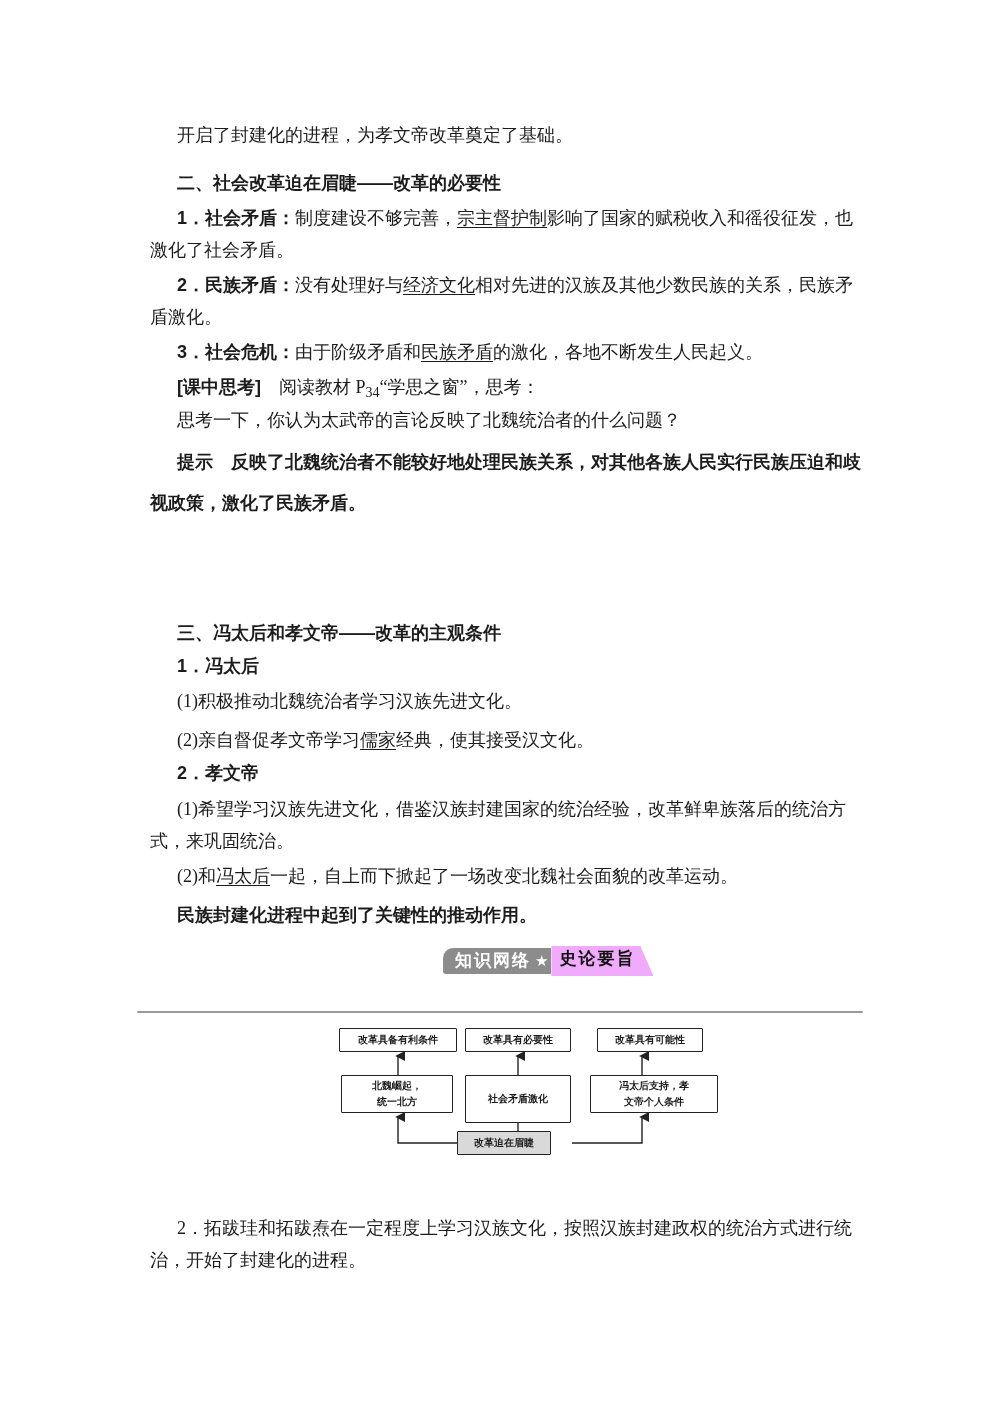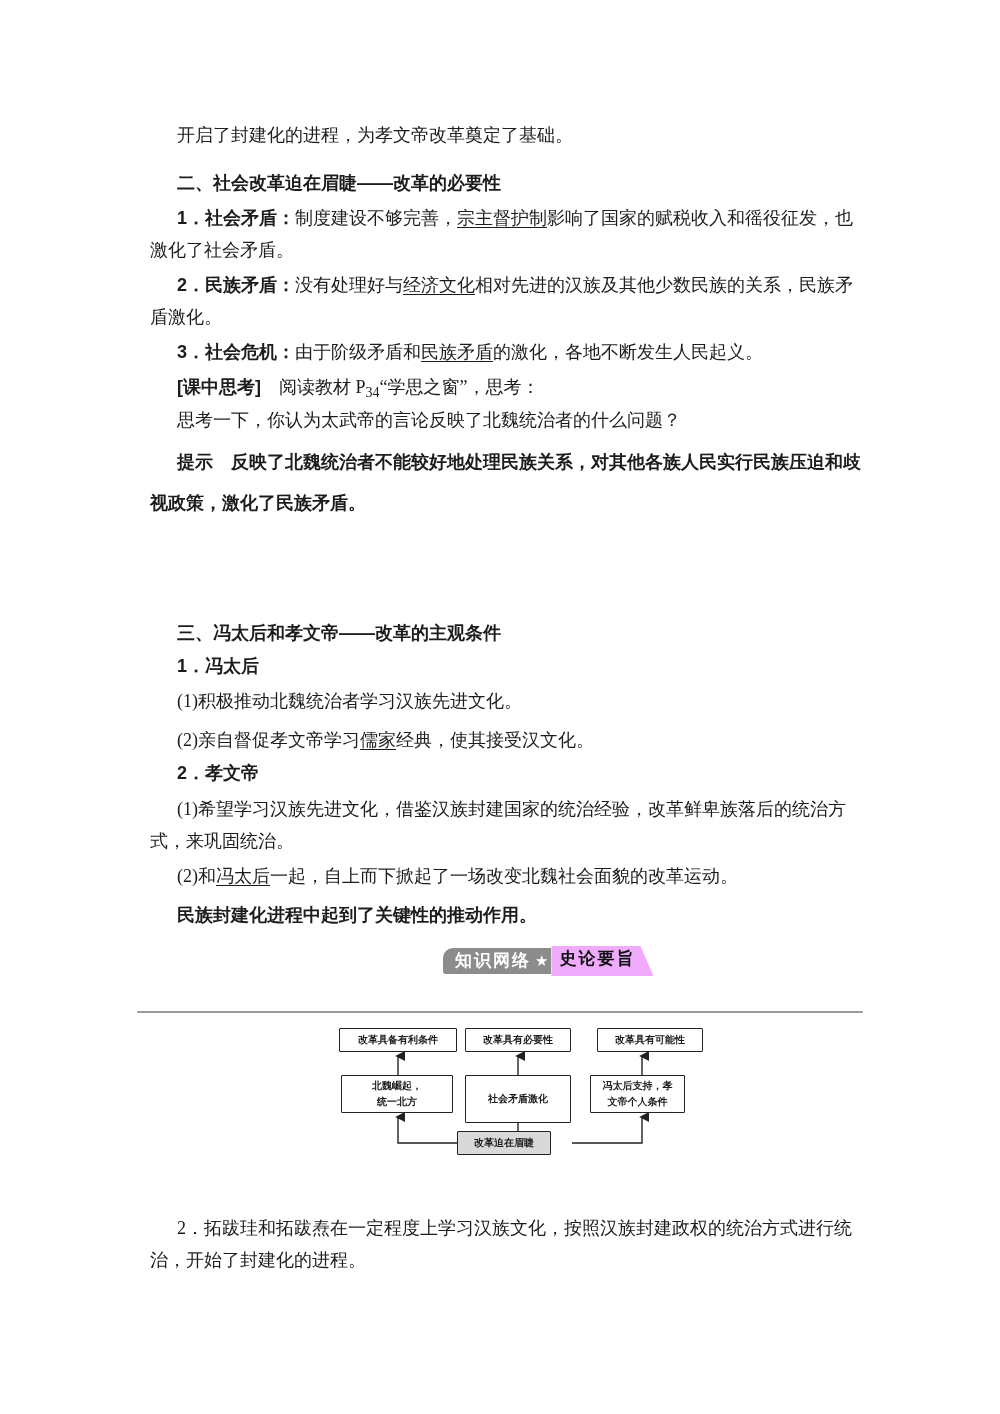--- a/index.html
+++ b/index.html
@@ -69,21 +69,21 @@
     display:flex;flex-direction:column;justify-content:center;align-items:center;
     font-size:10px;font-weight:bold;line-height:16px;
     text-align:center;
   }
   .dbox.gray{background:#d9d9d9;}
   .t1{left:0;top:0;width:118px;height:24px;}
   .t2{left:126px;top:0;width:106px;height:24px;}
   .t3{left:250px;top:0;width:106px;height:24px;margin-left:8px;}
   .m1{left:2px;top:47px;width:112px;height:38px;}
   .m2{left:126px;top:47px;width:106px;height:48px;}
-  .m3{left:251px;top:47px;width:95px;height:38px;}
+  .m3{left:251px;top:47px;width:128px;height:38px;}
   .bb{left:118px;top:103px;width:94px;height:24px;}
   .dsvg{position:absolute;left:0;top:0;}
 </style>
 </head>
 <body>
 
 <div class="page">
 
   <div class="para" style="top:119px">
       <div class="line"><span>开启了封建化的进程，为孝文帝改革奠定了基础。</span></div>

